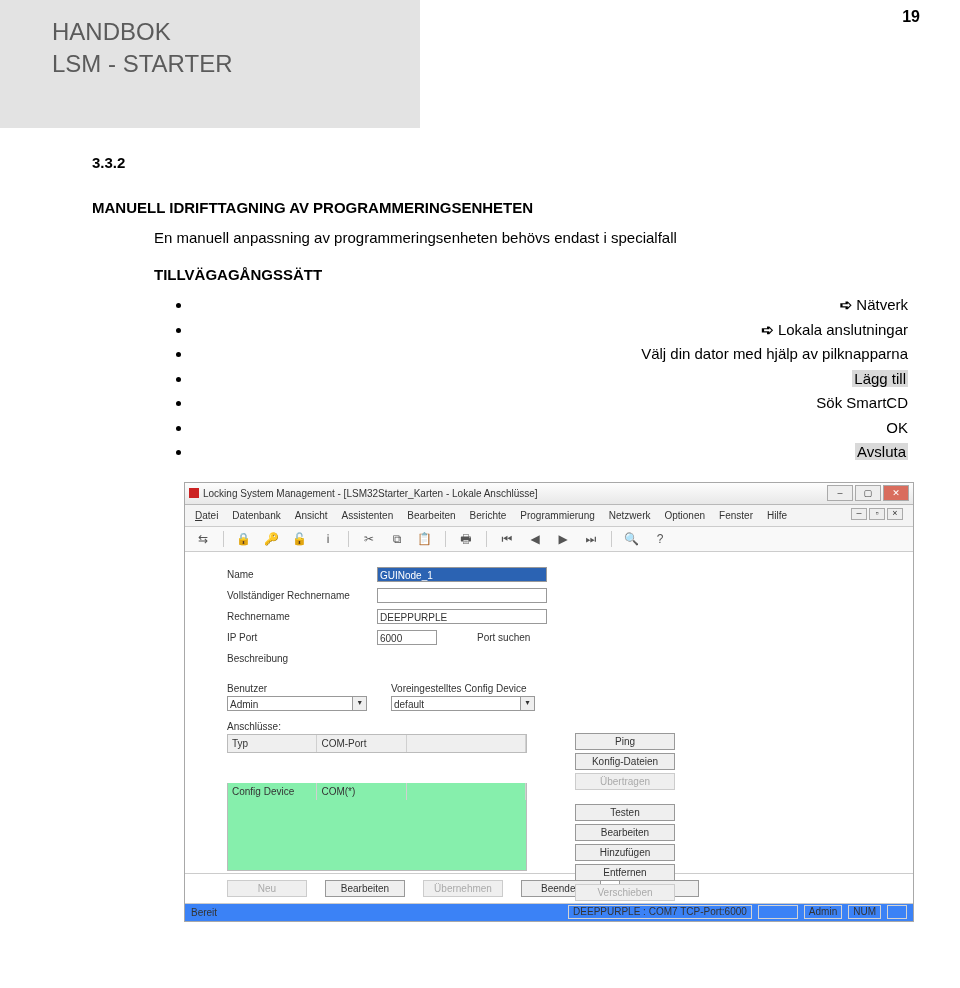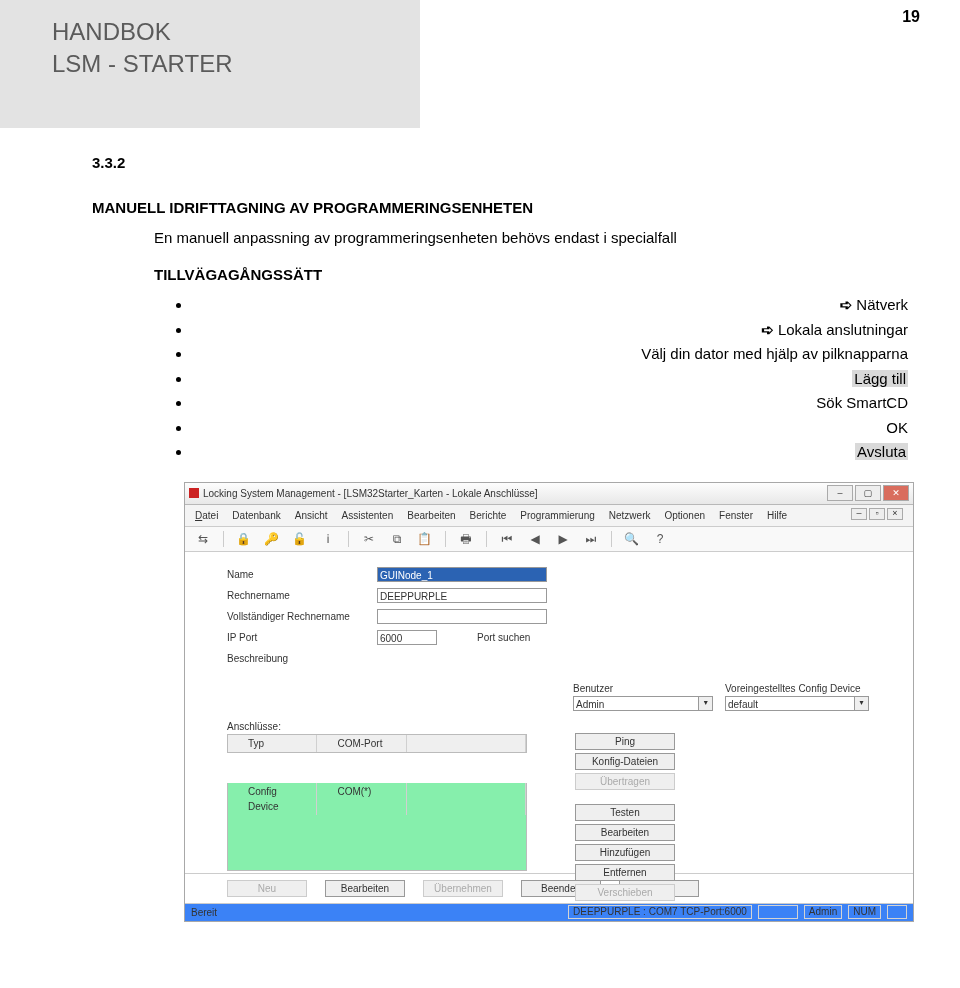--- a/index.html
+++ b/index.html
@@ -77,30 +77,30 @@
     padding: 14px 18px 4px 42px;
     flex: 0 0 auto;
   }
   .form-row { display:flex; align-items:center; margin-bottom:3px; height:18px;}
   .flabel { width:150px; }
   .finput { width:170px; height:15px; border:1px solid #999; padding:0 2px; background:#fff;}
   .finput.sel { background:#2b63b3; color:#fff; }
   .form-row .aux { margin-left: 40px; }
   .btn-small { width:88px; height:17px; border:1px solid #999; background:#efefef; text-align:center; line-height:15px; }
   .lower {
-    display:flex; gap:12px; padding: 6px 18px 0 42px; justify-content: flex-end;
+    display:flex; gap:24px; padding: 6px 18px 0 42px;
   }
   .leftcol { width:140px; }
   .midcol { width:170px; }
   .combo { display:flex; }
   .combo .finput{width:130px;}
   .combo .arrowbtn{ width:14px;height:15px;border:1px solid #999;border-left:none;background:#efefef;display:flex;align-items:center;justify-content:center;font-size:8px;}
   .anschlusse { padding: 8px 18px 0 42px; }
   .tablehead { display:flex; background:#efefef; border:1px solid #bbb; }
-  .tablehead div, .tablerow div { padding:1px 20px; border-right:1px solid #d0d0d0; }
+  .tablehead div, .tablerow div { padding:1px 4px; border-right:1px solid #d0d0d0; }
   .col-a{width:90px;} .col-b{width:90px;} .col-c{width:120px;}
   .tablebody{ border:1px solid #bbb; border-top:none; height:88px; background:#86efac;margin-top:30px;}
   .tablerow { display:flex; }
   .btns-side{ display:flex; flex-direction:column; gap:3px; position:absolute; left:390px; top:250px;}
   .btns-side .btn-small{width:100px;}
   .btns-side .btn-small.dis{color:#aaa;border-color:#ccc;}
   .bottombar {
     margin-top:auto;
     display:flex; gap:18px; padding:6px 42px;
     border-top:1px solid #ccc;
@@ -195,26 +195,26 @@
       <span class="tb-icon">🔍</span>
       <span class="tb-icon">?</span>
     </div>
 
     <div class="form-area">
       <div class="form-row">
         <span class="flabel">Name</span>
         <span class="finput sel">GUINode_1</span>
       </div>
       <div class="form-row">
+        <span class="flabel">Vollständiger Rechnername</span>
+        <span class="finput"></span>
+      </div>
+      <div class="form-row">
         <span class="flabel">Rechnername</span>
         <span class="finput">DEEPPURPLE</span>
-      </div>
-      <div class="form-row">
-        <span class="flabel">Vollständiger Rechnername</span>
-        <span class="finput"></span>
       </div>
       <div class="form-row">
         <span class="flabel">IP Port</span>
         <span class="finput" style="width:60px">6000</span>
         <span class="aux">Port suchen</span>
       </div>
       <div class="form-row">
         <span class="flabel">Beschreibung</span>
       </div>
     </div>

